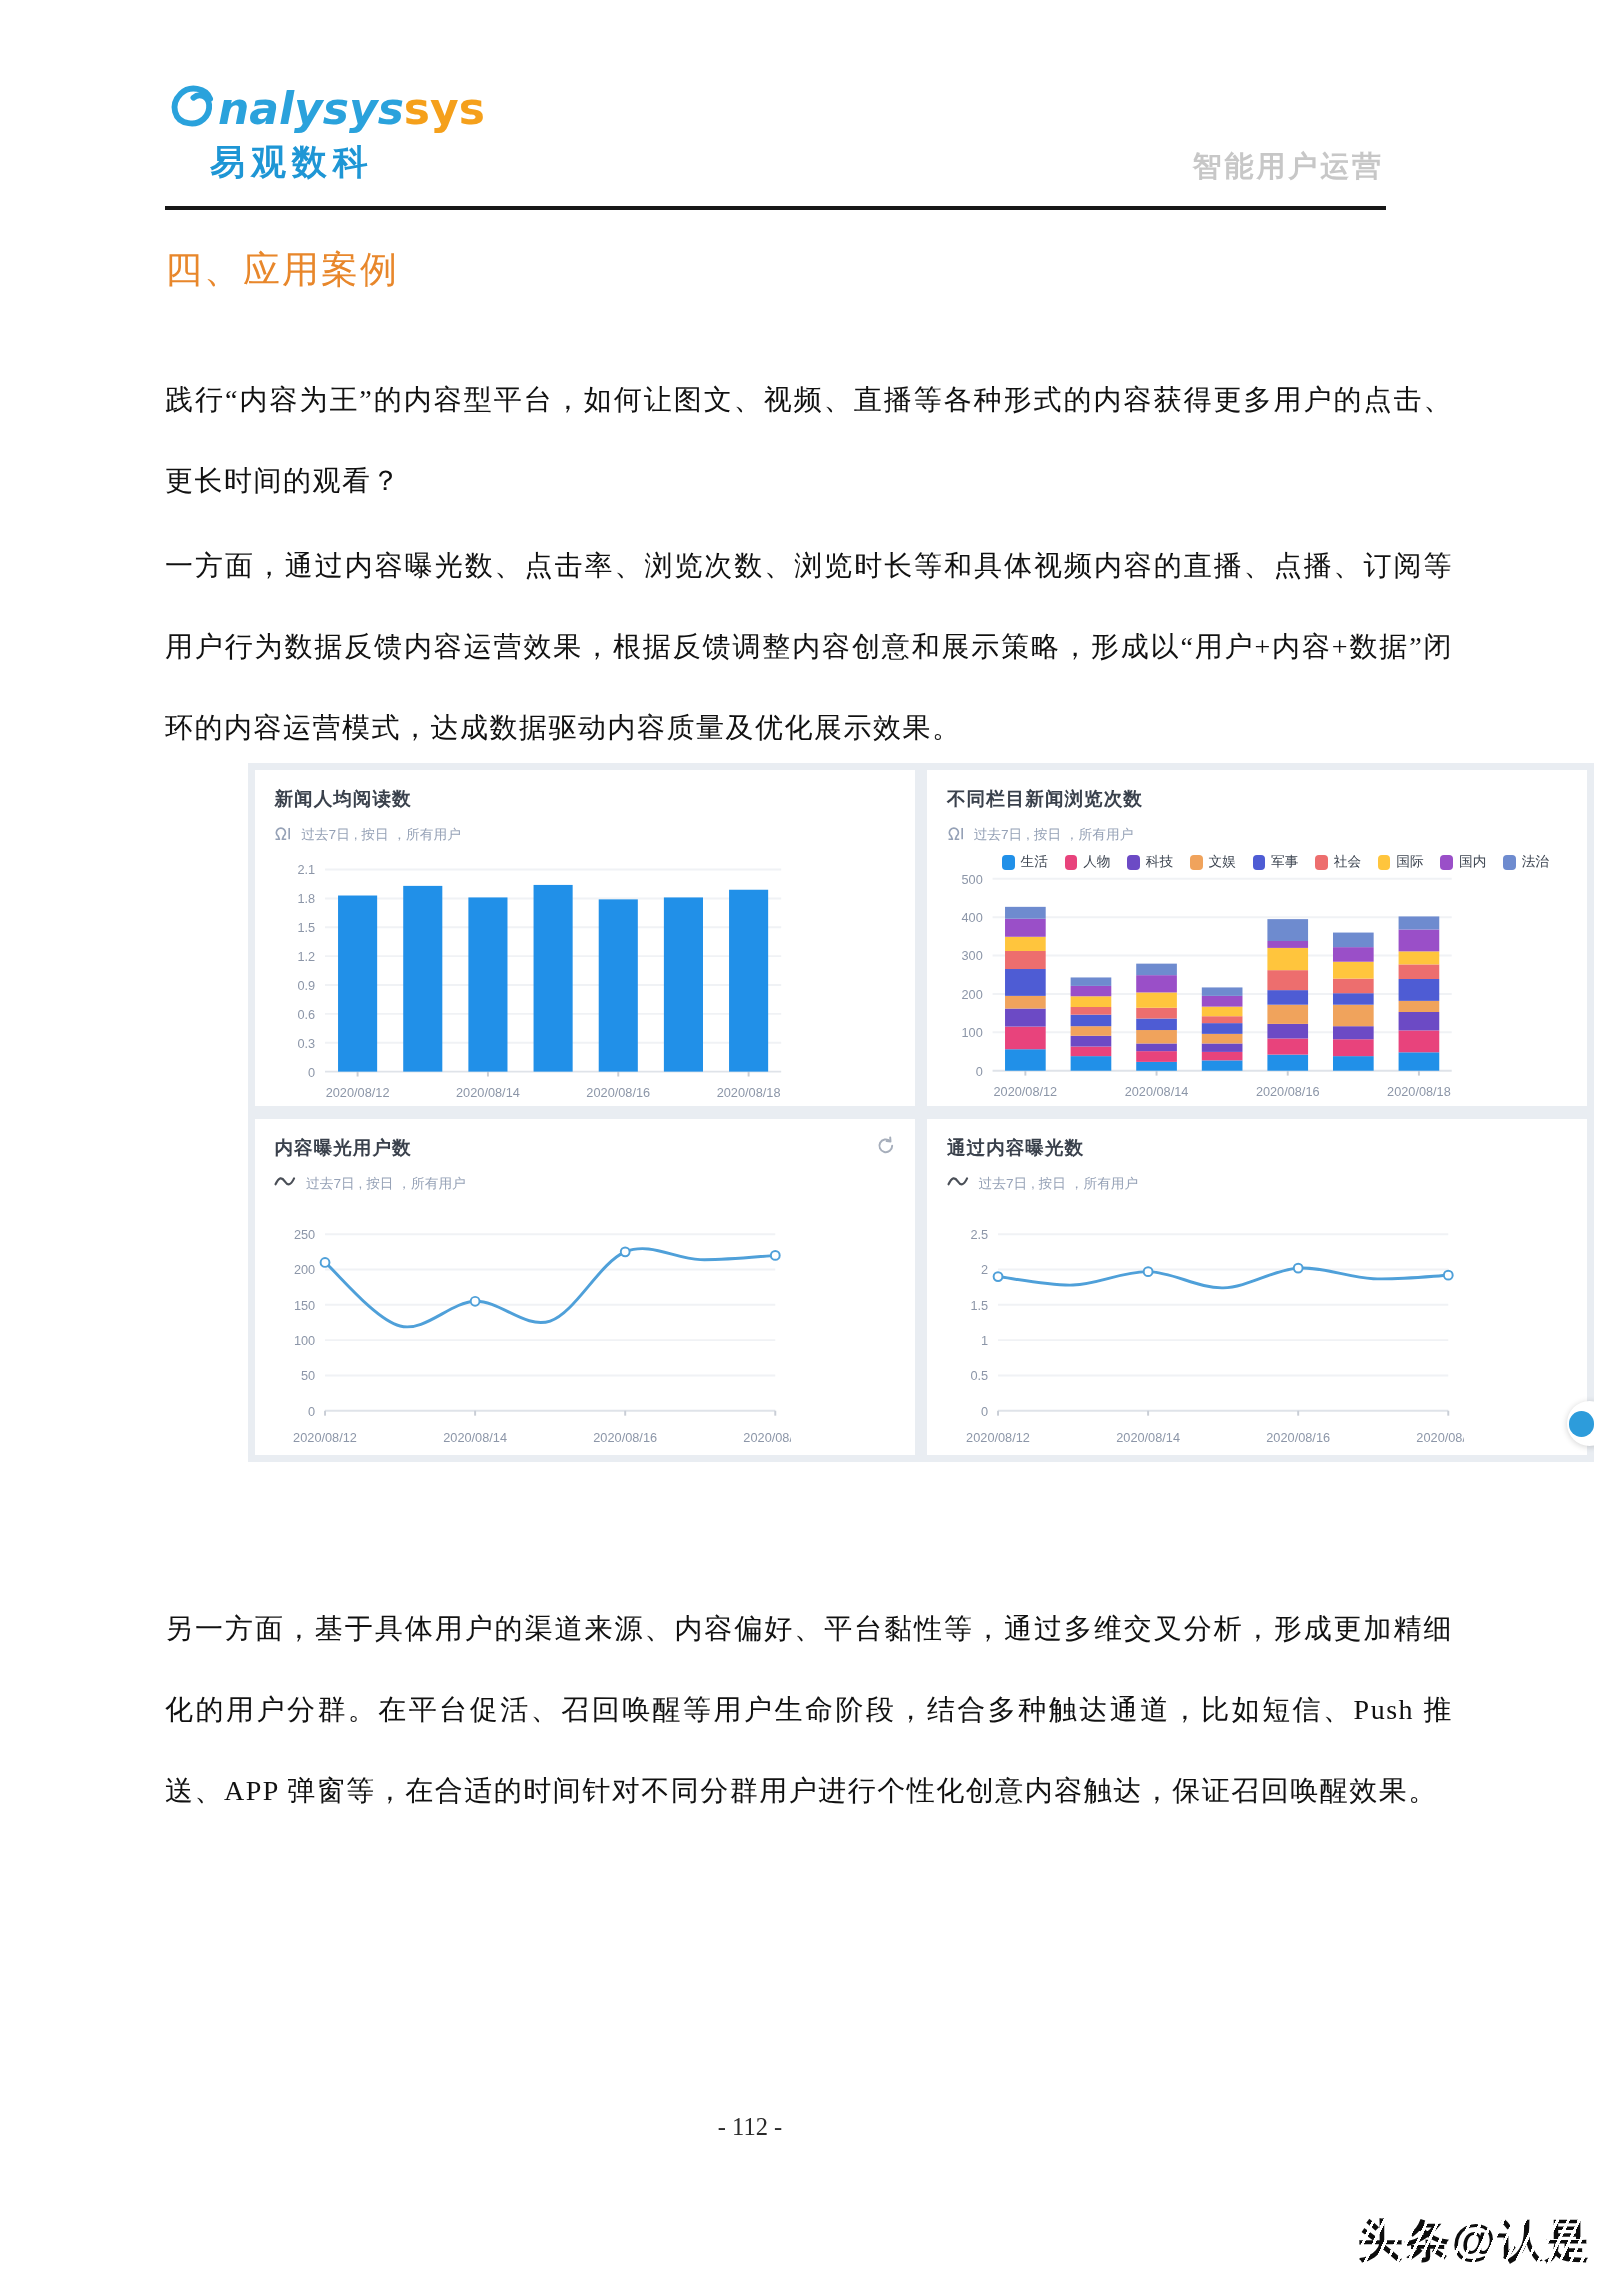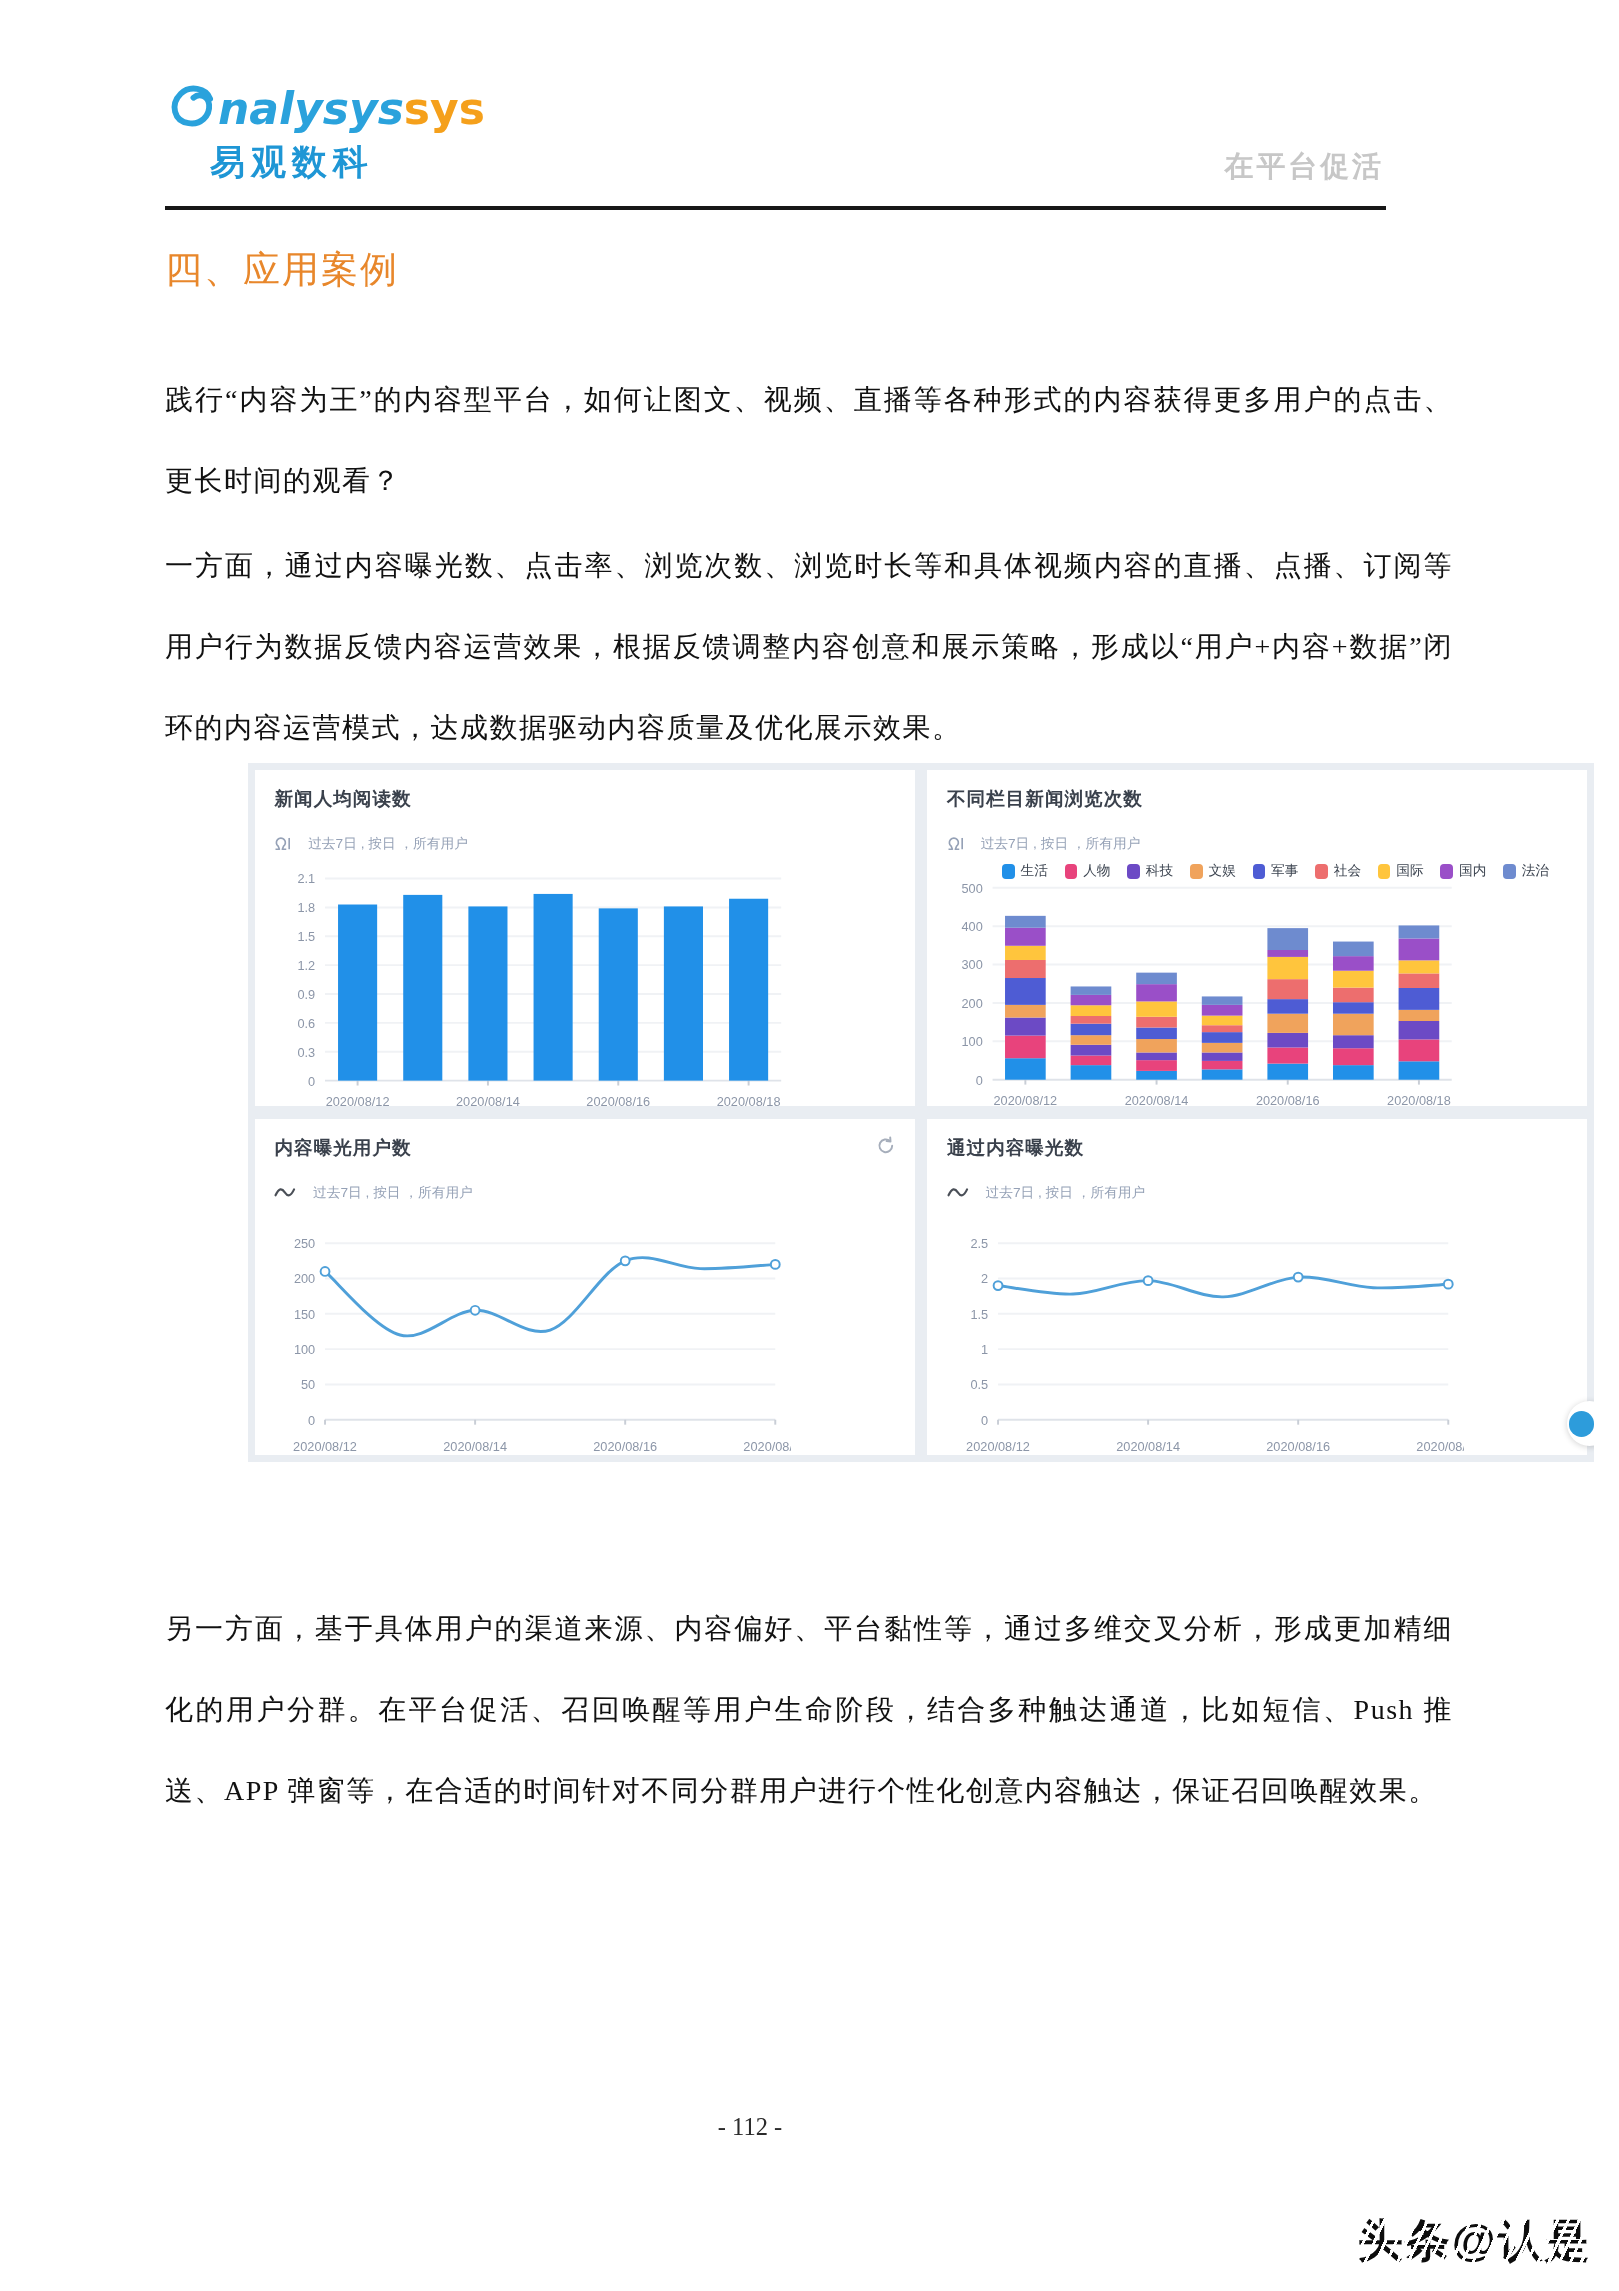--- a/index.html
+++ b/index.html
@@ -17,21 +17,21 @@
   .heading{position:absolute;left:165px;top:245px;font-size:37px;font-weight:400;color:#E8872B;letter-spacing:2px;}
   .para{position:absolute;left:165px;width:1288px;font-family:"Liberation Serif","DejaVu Serif",serif;
         font-size:28px;color:#111;line-height:81px;text-align:justify;letter-spacing:1.5px;}
   .p1{top:359px;} .p2{top:525px;} .p3{top:1588px;}
   
   .dashboard{position:absolute;left:248px;top:763px;width:1346px;height:699px;background:#E9EDF2;overflow:hidden;}
   .cards{display:grid;grid-template-columns:1fr 1fr;grid-template-rows:1fr 1fr;gap:12.7px;
          padding:6.9px;height:100%;box-sizing:border-box;}
   .card{background:#fff;position:relative;padding:15.7px 19.6px 3.9px 19.6px;overflow:hidden;}
   .card-title{font-size:18.6px;font-weight:600;color:#3A414C;letter-spacing:1px;}
-  .card-sub{margin-top:23px;font-size:13.7px;color:#95A1B6;display:flex;align-items:center;gap:17px;}
+  .card-sub{margin-top:14px;font-size:13.7px;color:#95A1B6;display:flex;align-items:flex-start;gap:10px;}
   .legend{margin:9.8px 0 0 55px;display:flex;gap:16.7px;flex-wrap:nowrap;}
   .legend-item{display:flex;align-items:center;gap:5.9px;font-size:13.7px;color:#3E4652;}
   .legend-chip{width:12.7px;height:15.7px;border-radius:3.9px;display:inline-block;}
   .chart svg{display:block;}
   .chart text{font-family:"Liberation Sans",sans-serif;}
   .refresh{position:absolute;right:17.6px;top:15.7px;}
   .fab{position:absolute;right:-17.6px;bottom:15.7px;width:45px;height:45px;border-radius:50%;
        background:#fff;box-shadow:0 1px 5.9px rgba(0,0,0,.18);display:flex;align-items:center;}
   .fab-dot{width:25.5px;height:25.5px;border-radius:50%;background:#2D9CDB;margin-left:2px;}
   
@@ -53,21 +53,21 @@
 
   <div class="logo">
     <div class="logo-row">
       <svg width="53" height="47" viewBox="0 0 54 48">
         <path d="M46 15 C42 4, 25 1, 16 10 C5 21, 9 38, 24 40 C36 42, 46 33, 45 21 C44 12, 35 9, 29 14" stroke="#2AA2DC" stroke-width="6" fill="none" stroke-linecap="round"></path>
       </svg>
       <div class="logo-word"><span class="blue">nalysys</span><span class="orange">sys</span></div>
     </div>
     <div class="logo-cn">易观数科</div>
   </div>
-  <div class="doc-title">在平台促活</div>
+  <div class="doc-title">智能用户运营</div>
   <div class="rule"></div>
 
   <div class="heading">四、应用案例</div>
   <div class="para p1">践行“内容为王”的内容型平台，如何让图文、视频、直播等各种形式的内容获得更多用户的点击、更长时间的观看？</div>
   <div class="para p2">一方面，通过内容曝光数、点击率、浏览次数、浏览时长等和具体视频内容的直播、点播、订阅等用户行为数据反馈内容运营效果，根据反馈调整内容创意和展示策略，形成以“用户+内容+数据”闭环的内容运营模式，达成数据驱动内容质量及优化展示效果。</div>
 
   <div class="dashboard">
     <div class="cards">
 
       <div class="card">

